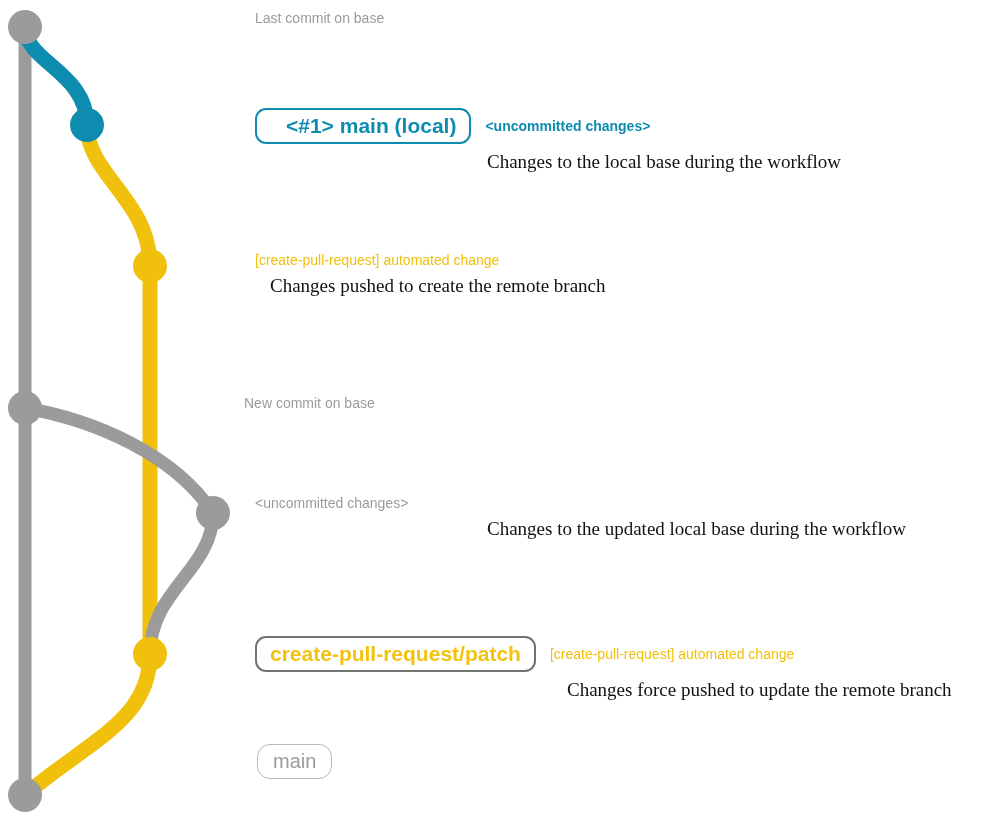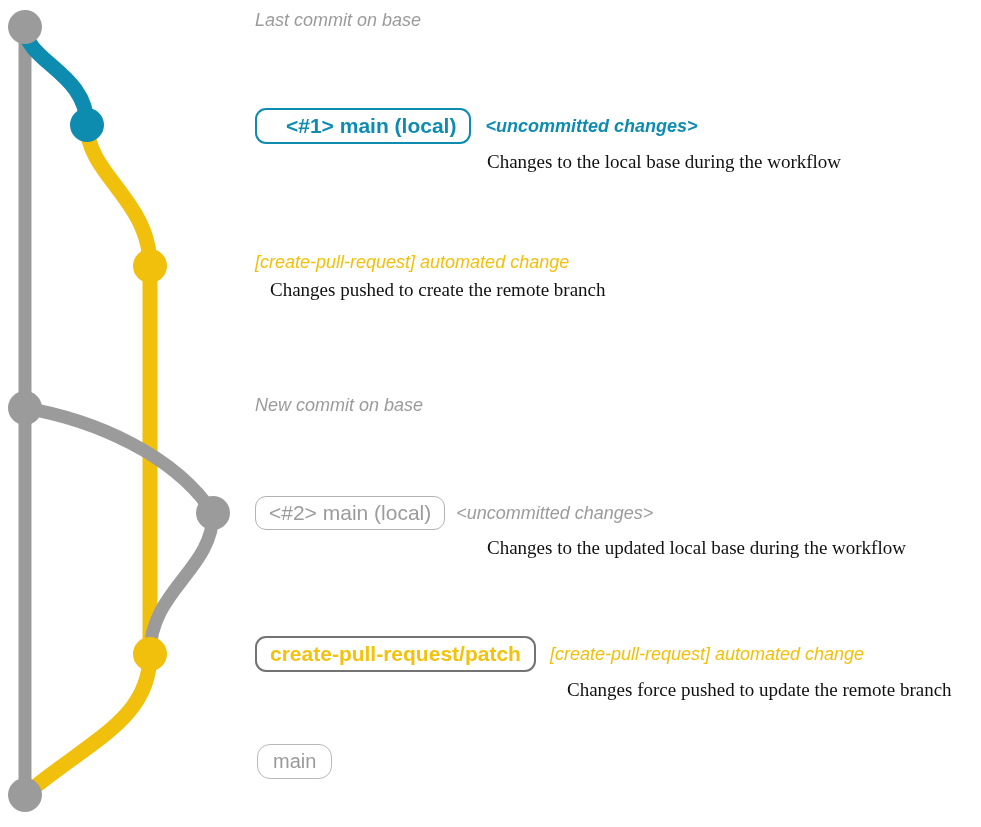--- a/index.html
+++ b/index.html
@@ -73,24 +73,23 @@
     border: 1.6px solid #b8b8b8;
     color: #9b9b9b;
     font-weight: normal;
     font-size: 20px;
     padding: 6px 15px 7px 15px;
     border-radius: 13px;
   }
 
   
   .headline {
-    font-size: 18px;
+    font-size: 14px;
     line-height: 1.05;
     white-space: nowrap;
-    font-style: italic;
   }
   .headline-teal  { color: #0e8cb0; font-weight: bold; }
   .headline-gray  { color: #9b9b9b; font-weight: normal; }
   .headline-yellow{ color: #f0c00c; font-weight: normal; }
   .headline-plain { color: #9b9b9b; font-weight: normal; }
 
   
   .desc {
     font-family: "Liberation Serif", serif;
     font-size: 19px;
@@ -152,32 +151,31 @@
 
   <div class="row" style="left:255px; top:253px;">
     <div class="row-inner">
       <div class="line-1">
         <span class="headline headline-yellow">[create-pull-request] automated change</span>
       </div>
       <div class="desc" style="margin-left:15px;text-align:right;">Changes pushed to create the remote branch</div>
     </div>
   </div>
 
-  <div class="row" style="left:255px; top:396px;">
+  <div class="row" style="left:244px; top:396px;">
     <div class="row-inner">
       <div class="line-1">
         <span class="headline headline-gray">New commit on base</span>
       </div>
     </div>
   </div>
 
   <div class="row" style="left:255px; top:496px;">
     <div class="row-inner">
       <div class="line-1">
-        <span class="badge badge-gray gap-after-badge-sm">&lt;#2&gt; main (local)</span>
         <span class="headline headline-gray">&lt;uncommitted changes&gt;</span>
       </div>
       <div class="desc" style="margin-left:232px;">Changes to the updated local base during the workflow</div>
     </div>
   </div>
 
   <div class="row" style="left:255px; top:636px;">
     <div class="row-inner">
       <div class="line-1">
         <span class="badge badge-yellow gap-after-badge">create-pull-request/patch</span>

